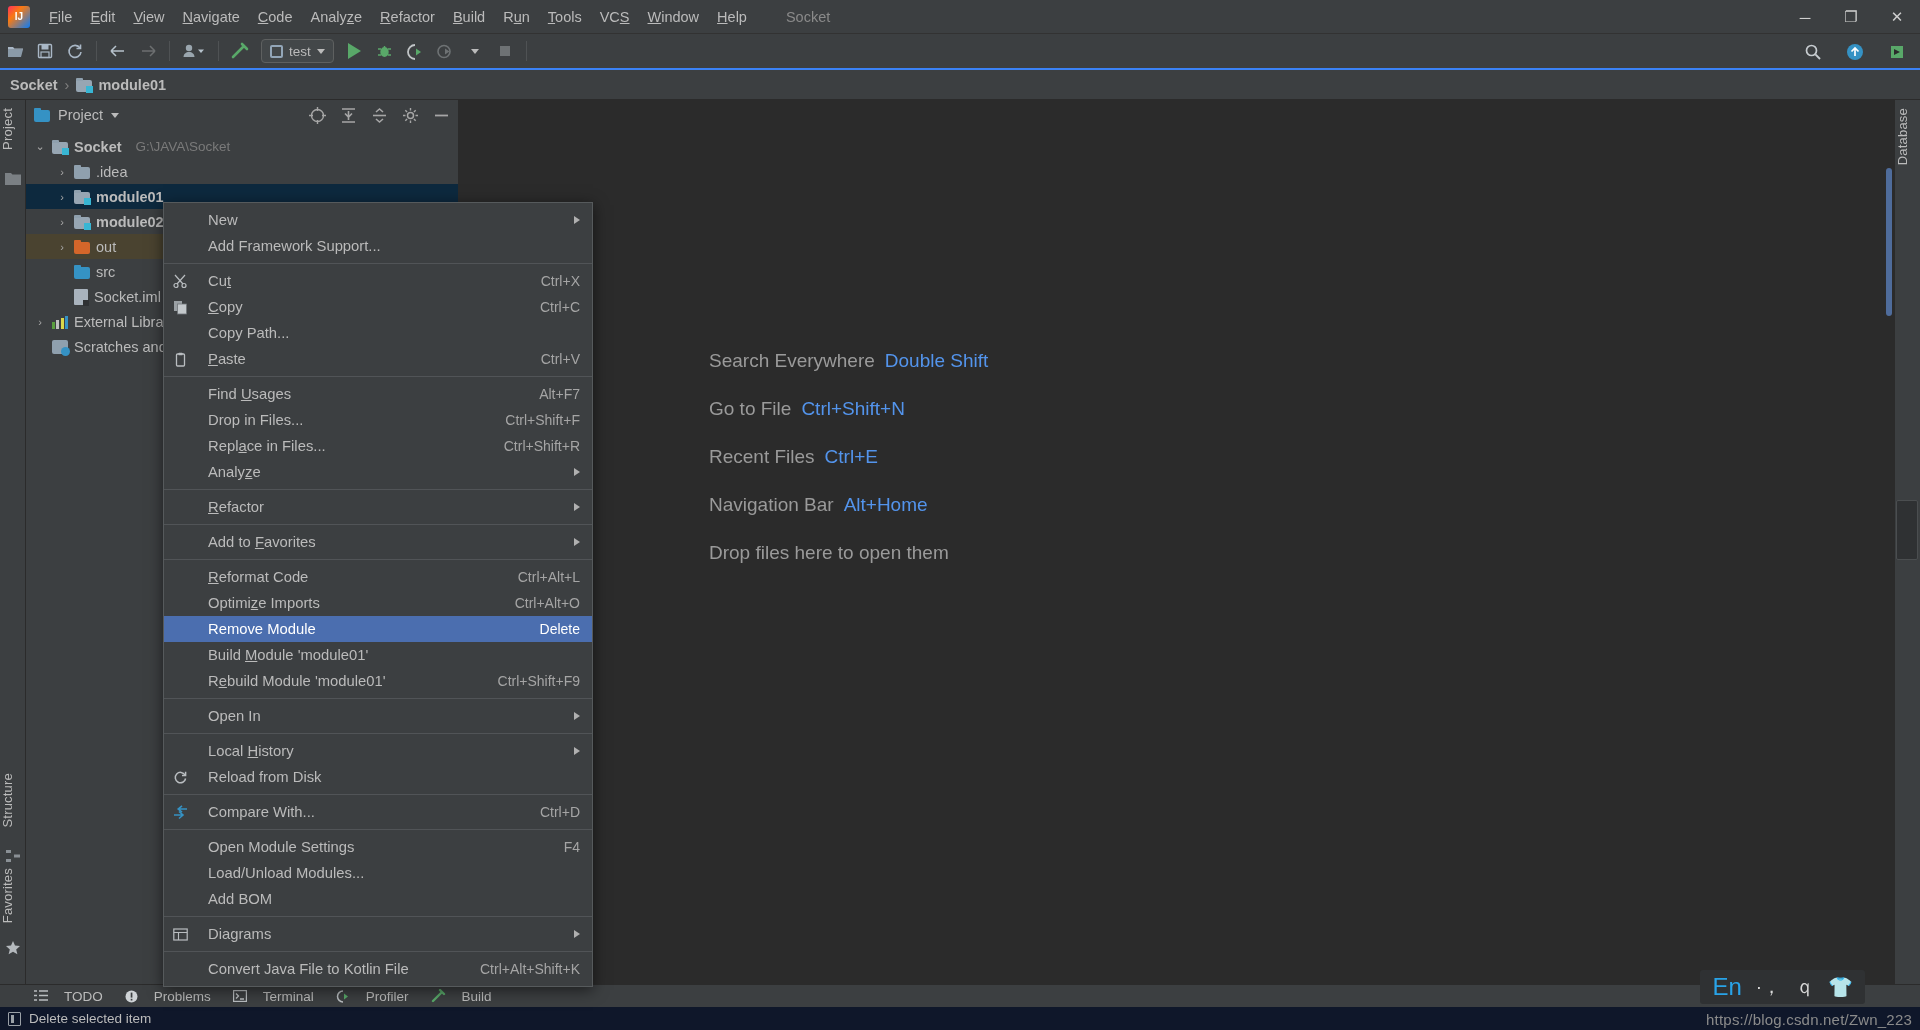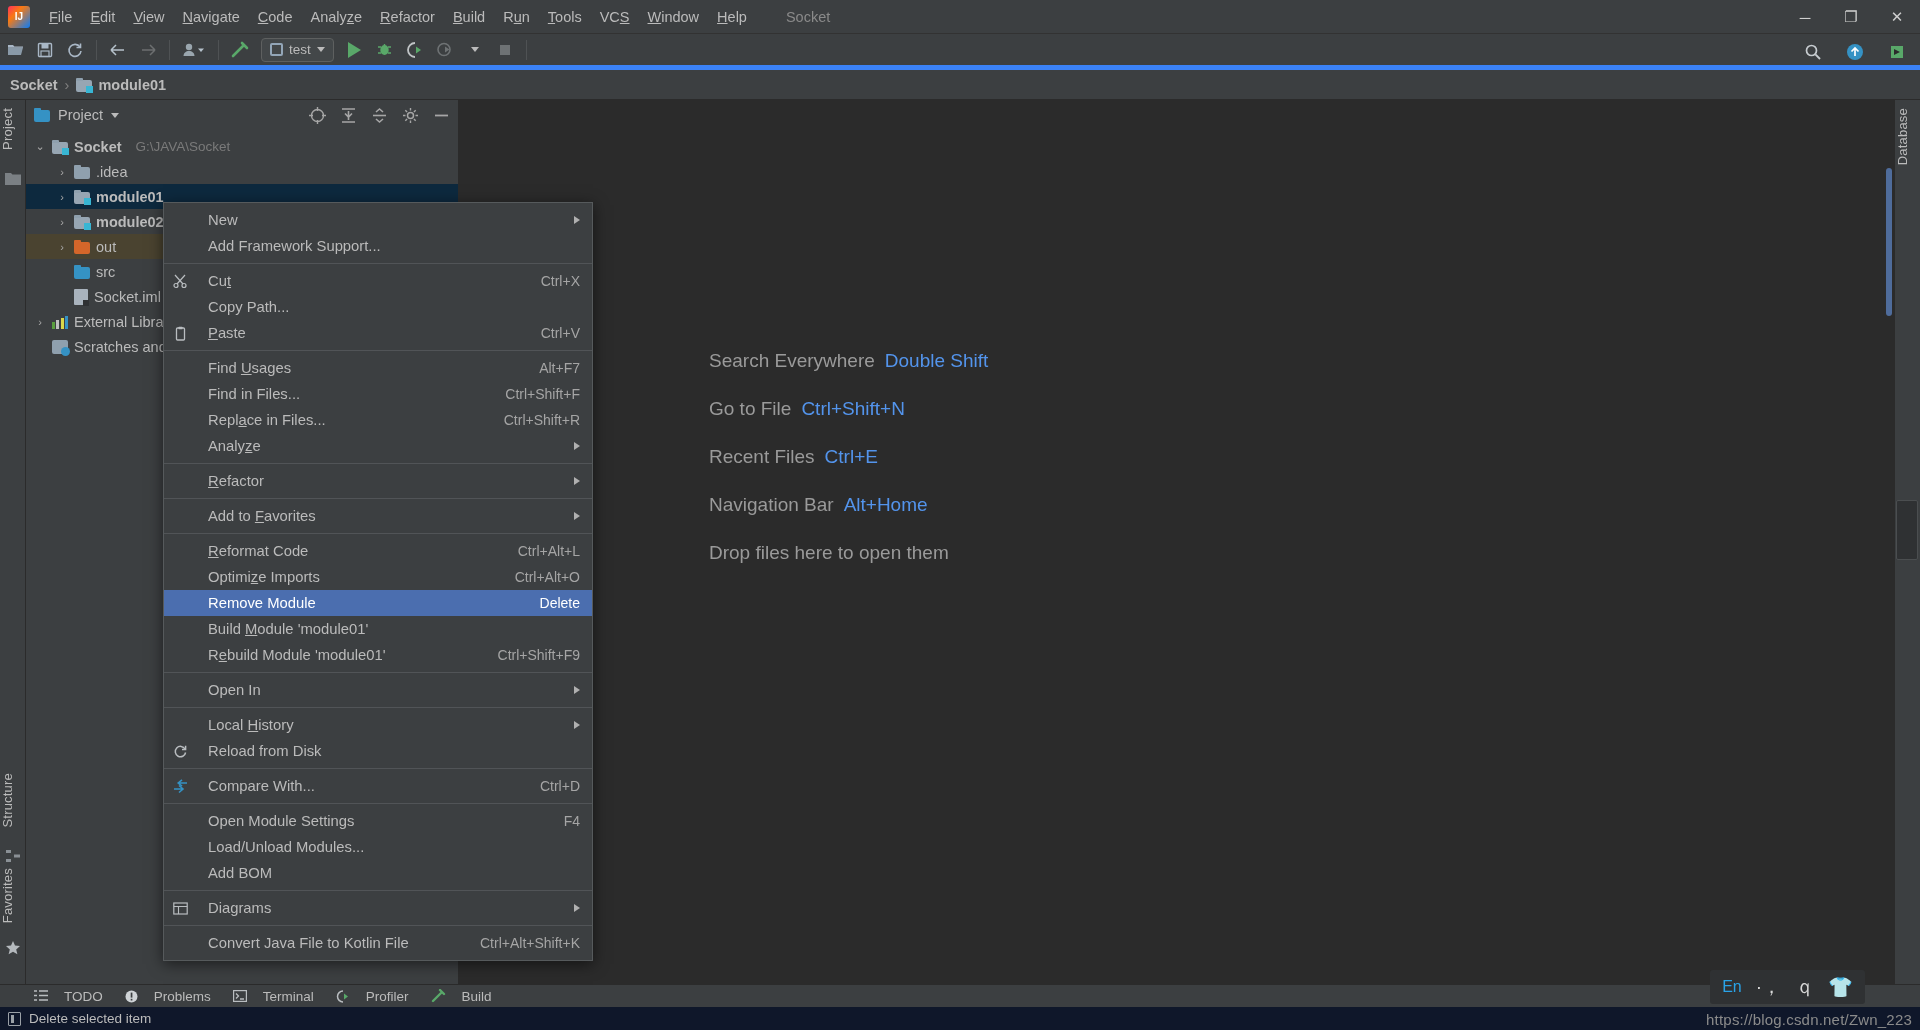--- a/index.html
+++ b/index.html
@@ -43,21 +43,21 @@
   }
   .win-btns .wb {
     width: 46px; height: 34px; display: flex; align-items: center;
     justify-content: center; color: #cfcfcf; font-size: 15px;
   }
 
   
   .toolbar {
     position: absolute; left: 0; top: 34px; width: 1920px; height: 36px;
     background: #3c3f41; display: flex; align-items: center;
-    border-bottom: 5px solid #3b82f6;
+    border-bottom: 2px solid #3b82f6;
   }
   .tb-ico {
     width: 28px; height: 26px; display: flex; align-items: center;
     justify-content: center; margin: 0 1px; color: #a9b7c6;
   }
   .tb-sep { width: 1px; height: 20px; background: #4f5254; margin: 0 6px; }
   .run-config {
     display: flex; align-items: center; gap: 6px;
     border: 1px solid #5e6060; border-radius: 4px;
     height: 24px; padding: 0 8px; margin: 0 6px; background: #434749;
@@ -245,21 +245,21 @@
   }
   .status-ico::after {
     content:""; position:absolute; left:2px; top:2px; width:3px; bottom:2px;
     background:#9aa0a6;
   }
   .ime-widget {
     position: absolute; right: 55px; bottom: 26px;
     display: flex; align-items: center; gap: 14px;
     background: #2f3133; padding: 4px 12px; border-radius: 3px;
   }
-  .ime-en { color: #29a3e8; font-size: 16px; line-height: 1; }
+  .ime-en { color: #29a3e8; font-size: 24px; line-height: 1; }
   .ime-sym { color: #d8d8d8; font-size: 19px; }
   .ime-shirt { color: #d8d8d8; font-size: 20px; }
   .watermark {
     position: absolute; right: 8px; bottom: 2px;
     font-size: 15px; color: #8b8b8b; letter-spacing: 0.2px;
   }
 </style>
 </head>
 <body>
 
@@ -568,20 +568,30 @@
           <svg width="15" height="15" viewBox="0 0 15 15">
             <circle cx="3" cy="11.5" r="2" fill="none" stroke="#b9bdc0" stroke-width="1.2"></circle>
             <circle cx="11" cy="11.5" r="2" fill="none" stroke="#b9bdc0" stroke-width="1.2"></circle>
             <path d="M4 10L12 1M10 10L2 1" stroke="#b9bdc0" stroke-width="1.2"></path>
           </svg>
         </span>
         <span class="label">Cu<span class="uline">t</span></span>
         <span class="accel">Ctrl+X</span>
       </div>
       <div class="ctxitem">
+        <span class="ico">
+          <svg width="15" height="15" viewBox="0 0 15 15">
+            <rect x="1" y="1" width="8" height="10" fill="#9aa0a4"></rect>
+            <rect x="4.5" y="4" width="9" height="10" fill="#c3c8cb" stroke="#6f7478" stroke-width="0.8"></rect>
+          </svg>
+        </span>
+        <span class="label"><span class="uline">C</span>opy</span>
+        <span class="accel">Ctrl+C</span>
+      </div>
+      <div class="ctxitem">
         <span class="ico"></span>
         <span class="label">Copy Path...</span>
       </div>
       <div class="ctxitem">
         <span class="ico">
           <svg width="15" height="15" viewBox="0 0 15 15">
             <rect x="3.5" y="2" width="8" height="12" rx="1" fill="none" stroke="#b9bdc0" stroke-width="1.3"></rect>
             <rect x="5.5" y="0.7" width="4" height="2.6" rx="0.6" fill="#b9bdc0"></rect>
           </svg>
         </span>
@@ -589,21 +599,21 @@
         <span class="accel">Ctrl+V</span>
       </div>
       <div class="ctxsep"></div>
       <div class="ctxitem">
         <span class="ico"></span>
         <span class="label">Find <span class="uline">U</span>sages</span>
         <span class="accel">Alt+F7</span>
       </div>
       <div class="ctxitem">
         <span class="ico"></span>
-        <span class="label">Find in Files...</span>
+        <span class="label">Drop in Files...</span>
         <span class="accel">Ctrl+Shift+F</span>
       </div>
       <div class="ctxitem">
         <span class="ico"></span>
         <span class="label">Repl<span class="uline">a</span>ce in Files...</span>
         <span class="accel">Ctrl+Shift+R</span>
       </div>
       <div class="ctxitem">
         <span class="ico"></span>
         <span class="label">Analy<span class="uline">z</span>e</span>

